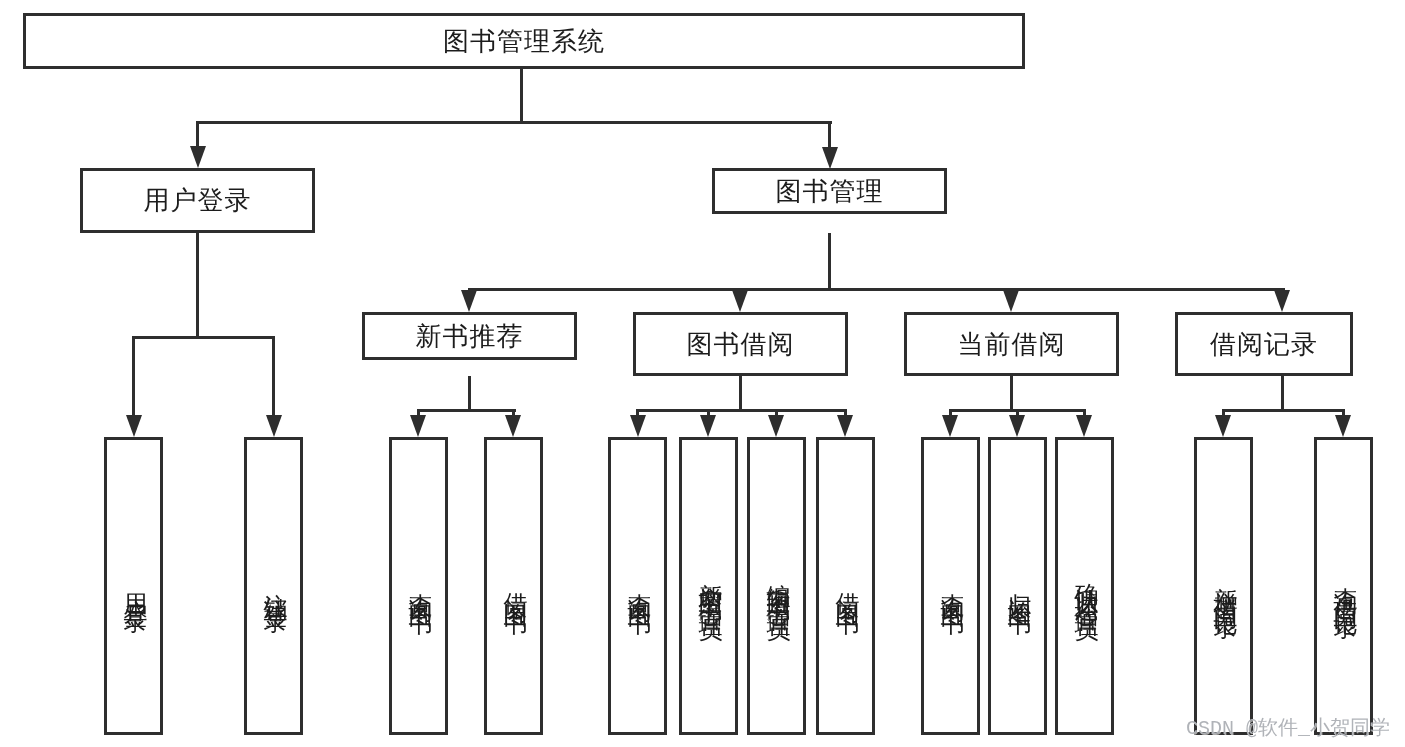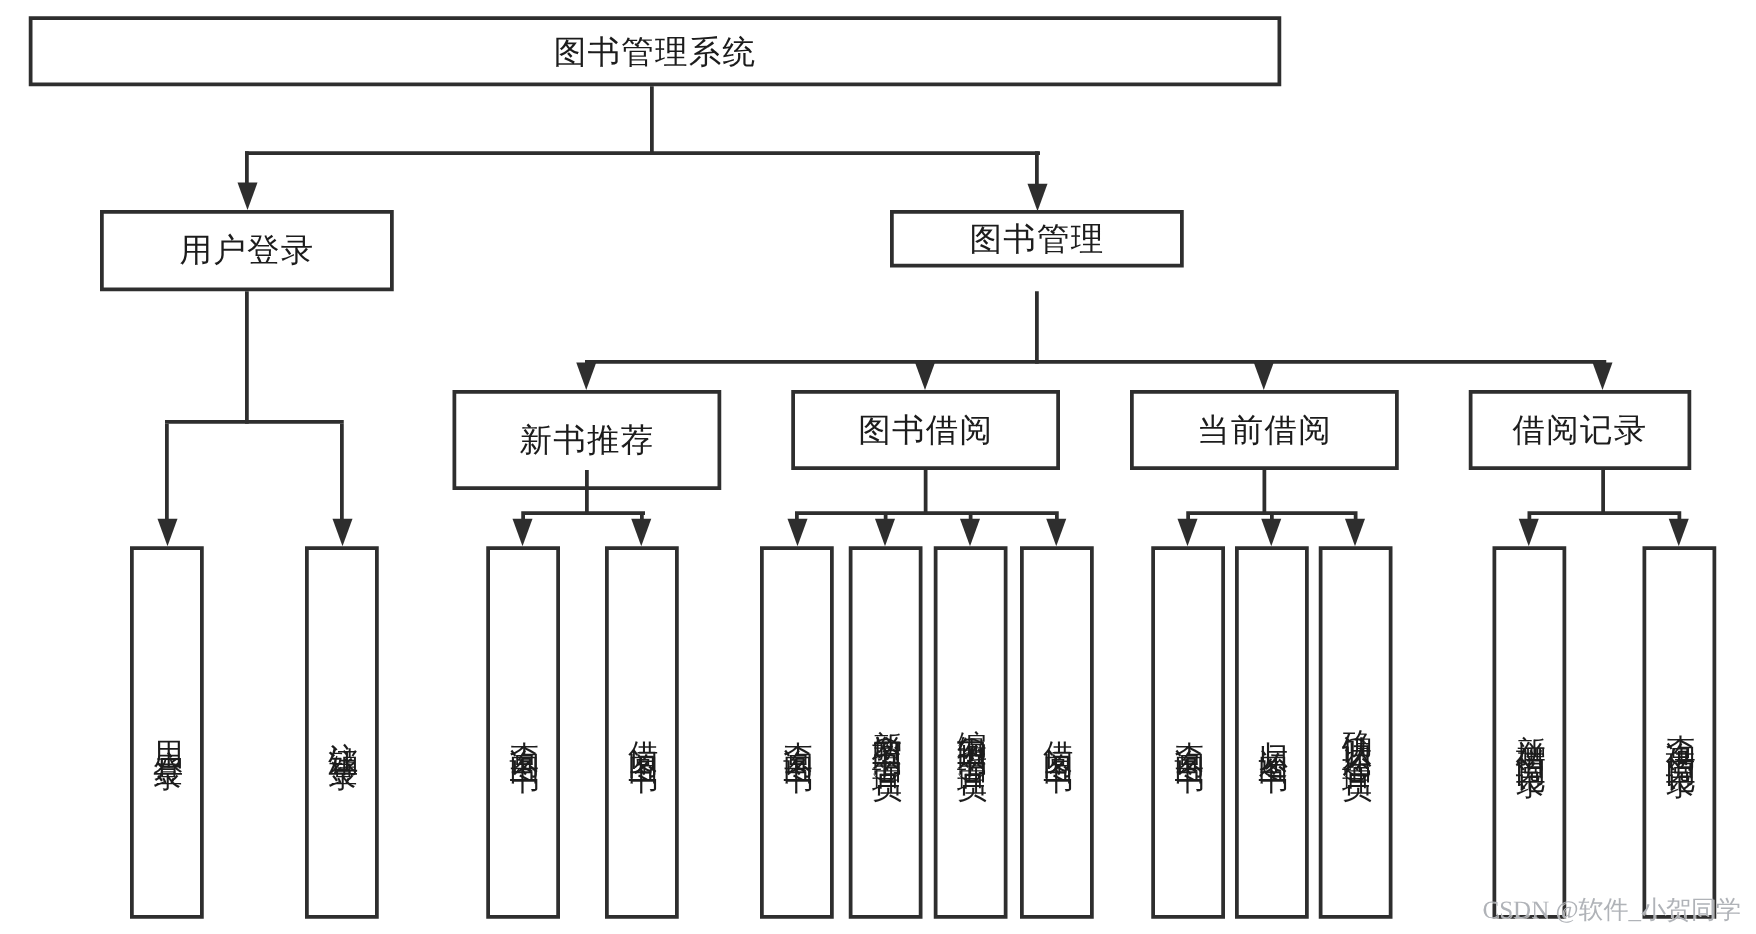--- a/index.html
+++ b/index.html
@@ -1,21 +1,21 @@
 <!DOCTYPE html>
 <html style="--background: #ffffff; --line: #2e2e2e; --border: #2e2e2e; --fill: #ffffff; --text: #1c1c1c; --watermark: #b0b3b8;"><head>
 <meta charset="utf-8">
 <style>
   html, body { margin: 0; padding: 0; background: #ffffff; }
   #canvas {
     position: relative;
     width: 1405px;
     height: 747px;
     background: var(--background, #ffffff);
-    font-family: Liberation Serif, serif;
+    font-family: Liberation Mono, monospace;
     overflow: hidden;
     text-align: center;
   }
   .box {
     position: absolute;
     box-sizing: border-box;
     background: var(--fill, #ffffff);
     border: 3px solid var(--border, #2e2e2e);
     display: flex;
     align-items: center;
@@ -78,21 +78,21 @@
   <div class="ln" style="left:272px;top:339px;width:3px;height:80px"></div>
   <div class="ar" style="left:266px;top:415px"></div>
 
   <div class="ln" style="left:828px;top:233px;width:3px;height:58px"></div>
   <div class="ln" style="left:468px;top:288px;width:817px;height:3px"></div>
   <div class="ar" style="left:461px;top:290px"></div>
   <div class="ar" style="left:732px;top:290px"></div>
   <div class="ar" style="left:1003px;top:290px"></div>
   <div class="ar" style="left:1274px;top:290px"></div>
 
-  <div class="box h" style="left:362px;top:312px;width:215px;height:80px">
+  <div class="box h" style="left:362px;top:312px;width:215px;height:48px">
     <span>新书推荐</span>
   </div>
   <div class="box h" style="left:633px;top:312px;width:215px;height:64px">
     <span>图书借阅</span>
   </div>
   <div class="box h" style="left:904px;top:312px;width:215px;height:64px">
     <span>当前借阅</span>
   </div>
   <div class="box h" style="left:1175px;top:312px;width:178px;height:64px">
     <span>借阅记录</span>

